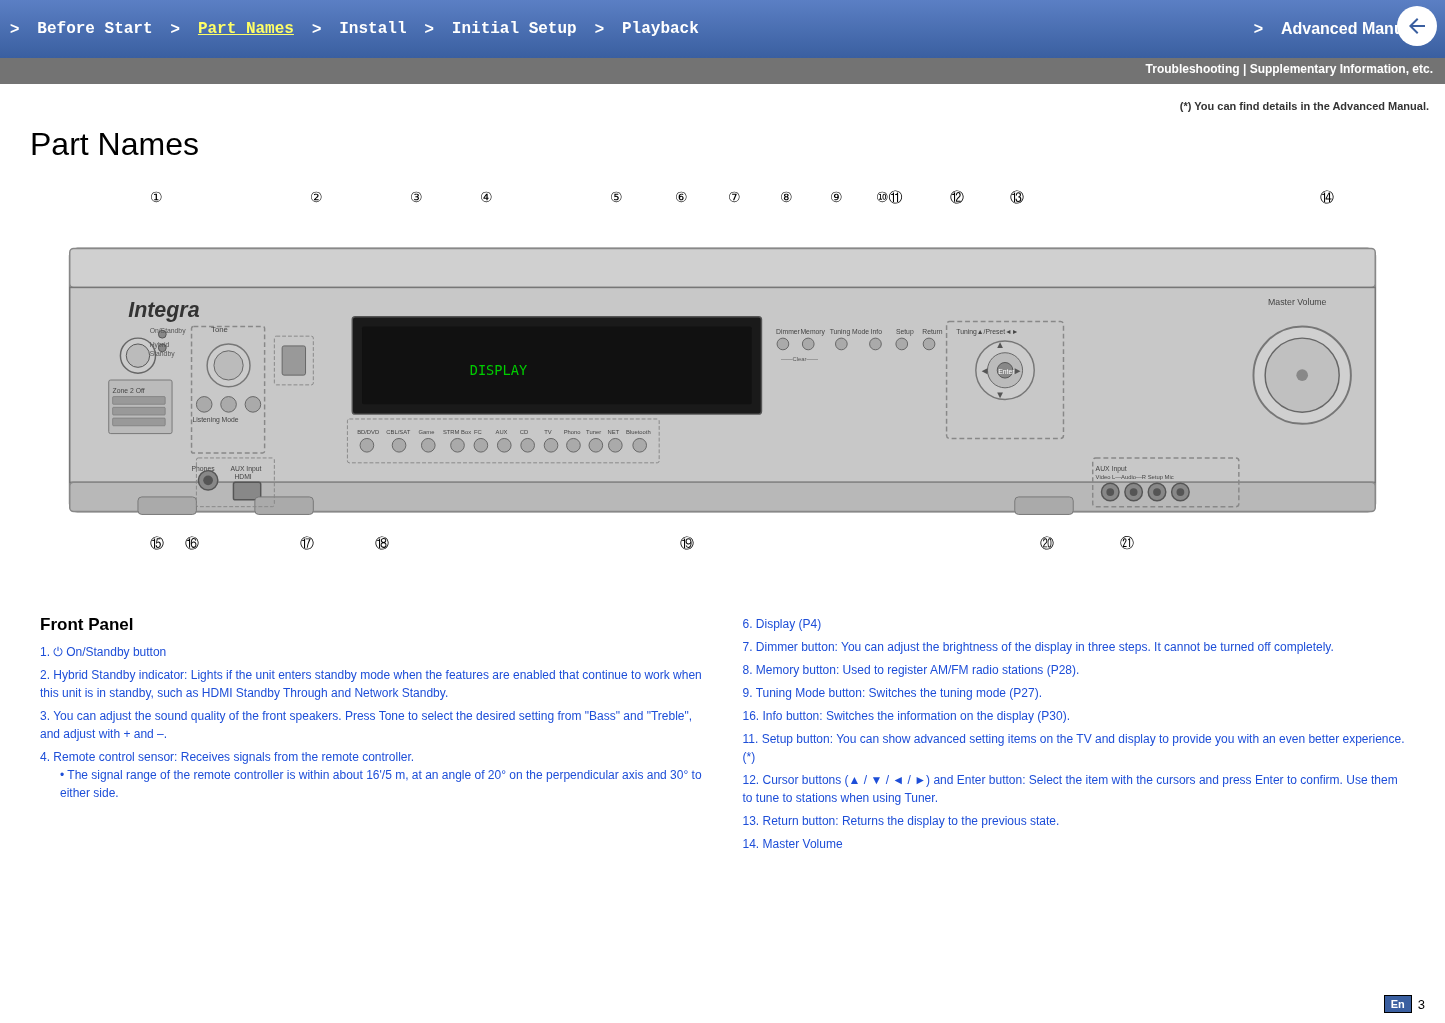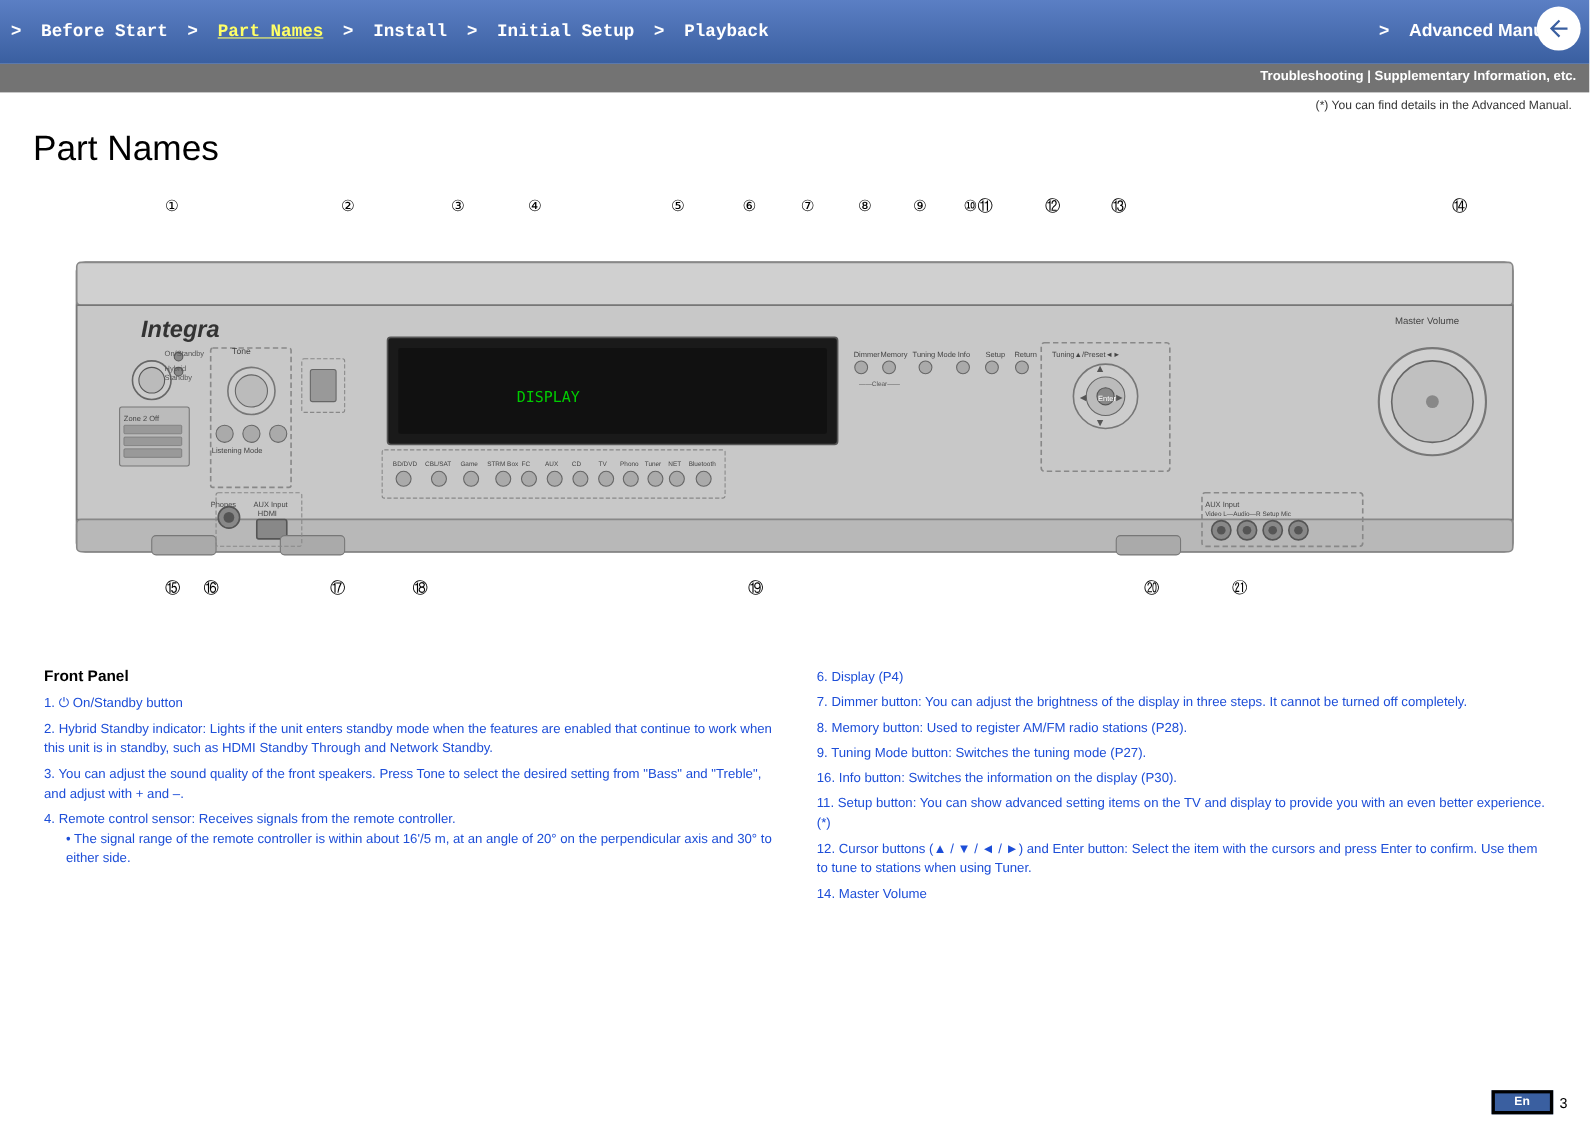--- a/index.html
+++ b/index.html
@@ -89,21 +89,22 @@
       font-weight: bold;
       height: 26px;
     }
 
     
     .advanced-note {
       text-align: right;
       padding: 4px 16px;
       font-size: 11px;
       color: #333;
-      margin-top: 2px;
+      margin-top: 12px;
+      font-weight: bold;
     }
 
     
     .page-title {
       font-size: 32px;
       font-weight: normal;
       padding: 10px 30px 6px 30px;
       color: #000;
     }
 
@@ -157,21 +158,21 @@
     .description-section {
       display: flex;
       gap: 40px;
       padding: 10px 20px;
       margin-top: 10px;
     }
     .desc-column {
       flex: 1;
     }
     .desc-column h3 {
-      font-size: 14px;
+      font-size: 17px;
       font-weight: bold;
       margin-bottom: 8px;
     }
     .desc-list {
       list-style: none;
       padding: 0;
     }
     .desc-list li {
       font-size: 12px;
       color: #1d4ed8;
@@ -191,24 +192,24 @@
       bottom: 10px;
       right: 20px;
       display: flex;
       align-items: center;
       gap: 6px;
       font-size: 13px;
     }
     .lang-badge {
       background: #3a5fa0;
       color: #fff;
-      padding: 2px 18px;
+      padding: 2px 6px;
       font-size: 11px;
       font-weight: bold;
-      border: 3px solid #000000;
+      border: 1px solid #000000;
     }
   </style>
 </head>
 <body>
 
 <div class="header-nav">
   <div class="nav-items">
     <span class="nav-arrow">&gt;</span>
     <div class="nav-item">
       <span>Before Start</span>
@@ -437,20 +438,21 @@
     </div>
     <div class="desc-column">
       <ul class="desc-list">
         <li><span>6.</span> <span>Display (P4)</span></li>
         <li><span>7.</span> <span>Dimmer button: You can adjust the brightness of the display in three steps. It cannot be turned off completely.</span></li>
         <li><span>8.</span> <span>Memory button: Used to register AM/FM radio stations (P28).</span></li>
         <li><span>9.</span> <span>Tuning Mode button: Switches the tuning mode (P27).</span></li>
         <li><span>16.</span> <span>Info button: Switches the information on the display (P30).</span></li>
         <li><span>11.</span> <span>Setup button: You can show advanced setting items on the TV and display to provide you with an even better experience. (*)</span></li>
         <li><span>12.</span> <span>Cursor buttons (▲ / ▼ / ◄ / ►) and Enter button: Select the item with the cursors and press Enter to confirm. Use them to tune to stations when using Tuner.</span></li>
+        <li><span>13.</span> <span>Return button: Returns the display to the previous state.</span></li>
         <li><span>14.</span> <span>Master Volume</span></li>
       </ul>
     </div>
   </div>
 </div>
 
 <div class="page-footer">
   <span class="lang-badge">En</span>
   <span>3</span>
 </div>

